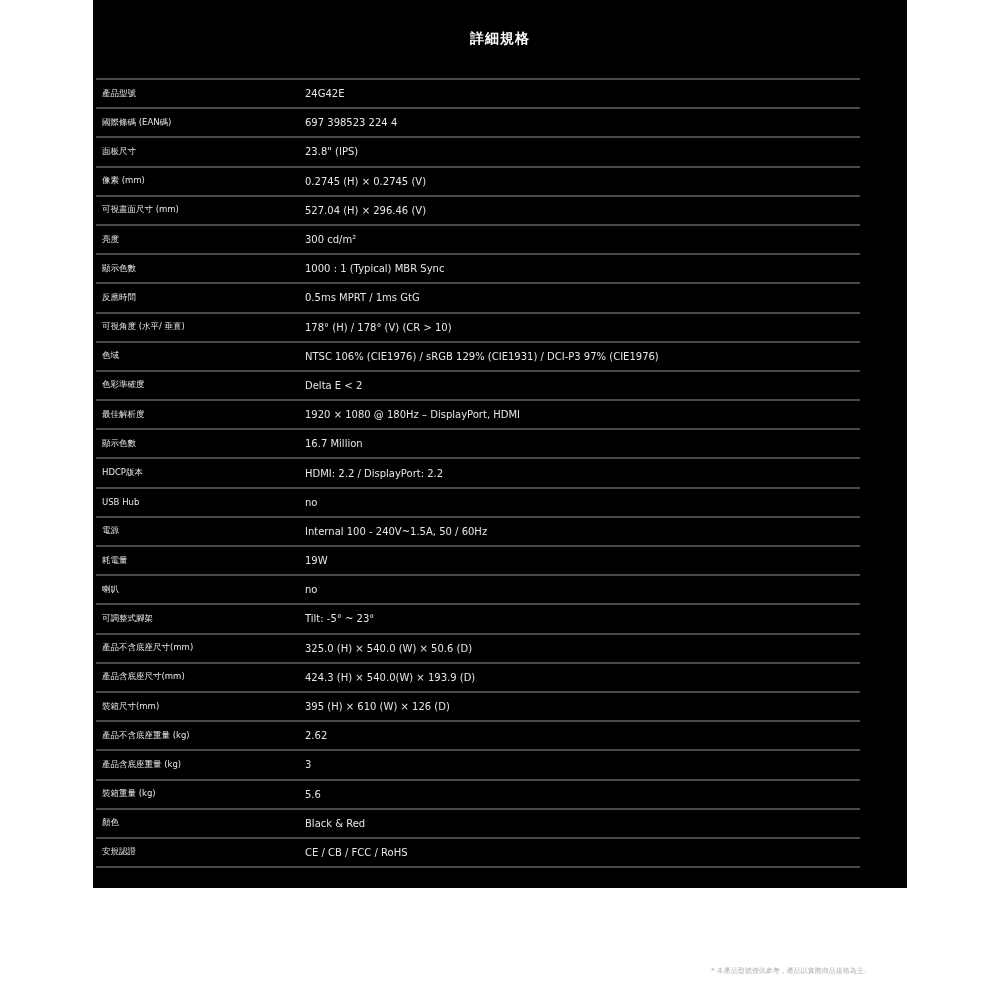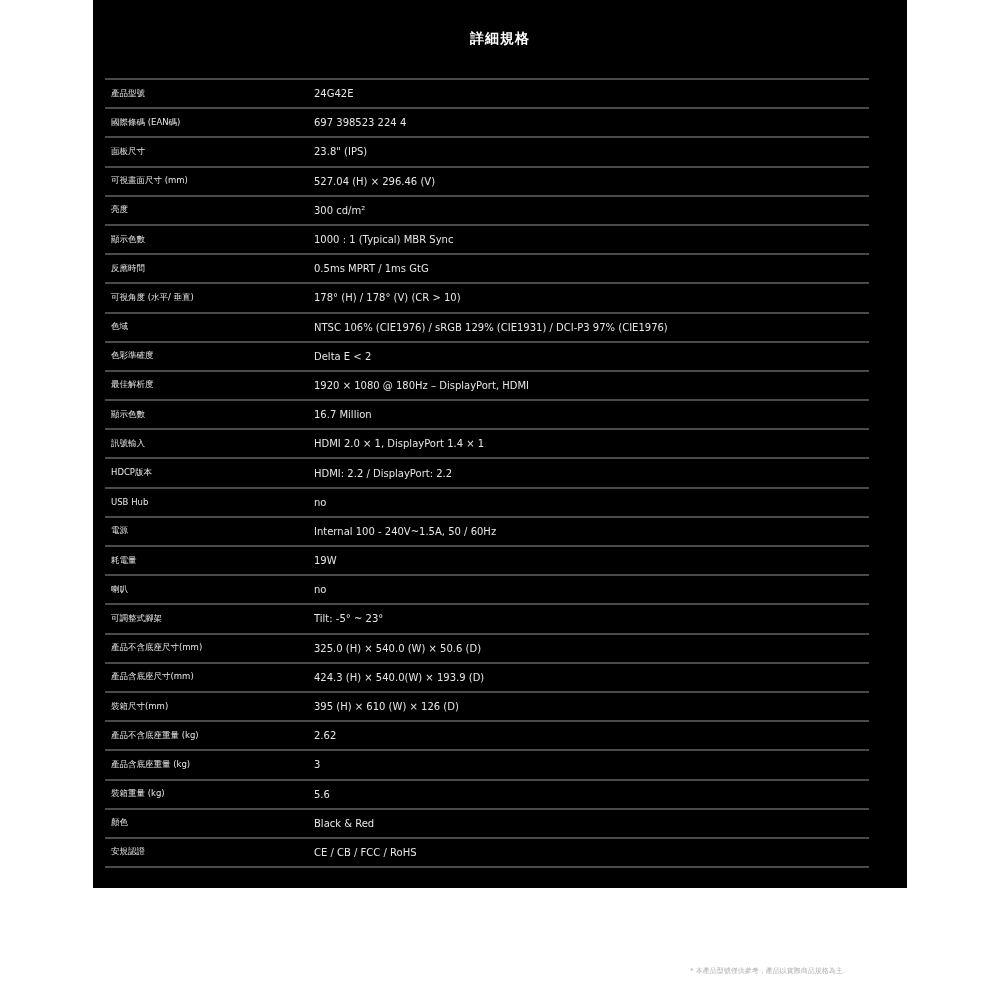--- a/index.html
+++ b/index.html
@@ -1,43 +1,47 @@
 <!DOCTYPE html>
 <html><head>
 <meta charset="utf-8">
 <style>
   html, body { margin: 0; padding: 0; background: #ffffff; }
   body { width: 1000px; height: 1000px; position: relative; overflow: hidden;
          font-family: "DejaVu Sans", "Liberation Sans", sans-serif; }
   .panel { position: absolute; left: 93px; top: 0; width: 814px; height: 888px; background: #000000; }
   .title { position: absolute; left: 0; width: 814px; top: 30px; text-align: center;
            color: #ffffff; font-size: 14px; font-weight: bold; letter-spacing: 1px; }
-  .table { position: absolute; left: 12px; top: 78px; width: 764px; border-top: 2px solid #4a4a4a; }
+  .table { position: absolute; left: 3px; top: 78px; width: 764px; border-top: 2px solid #4a4a4a; }
   .row { height: 27.2px; border-bottom: 2px solid #4a4a4a; display: flex; align-items: center; }
   .label { width: 209px; padding-left: 6px; box-sizing: border-box; color: #e6e6e6; font-size: 8.5px; white-space: nowrap; }
   .value { color: #e6e6e6; font-size: 10px; white-space: nowrap; }
-  .note { position: absolute; right: 62px; top: 966px; color: #b0b0b0; font-size: 7px; white-space: nowrap; }
+  .note { position: absolute; right: 41px; top: 966px; color: #b0b0b0; font-size: 7px; white-space: nowrap; }
 </style>
 </head>
 <body>
 
 <div class="panel">
   <div class="title">詳細規格</div>
   <div class="table" id="spec-table">
       <div class="row">
         <div class="label">產品型號</div>
         <div class="value">24G42E</div>
       </div>
       <div class="row">
         <div class="label">國際條碼 (EAN碼)</div>
         <div class="value">697 398523 224 4</div>
       </div>
       <div class="row">
         <div class="label">面板尺寸</div>
         <div class="value">23.8" (IPS)</div>
+      </div>
+      <div class="row">
+        <div class="label">像素 (mm)</div>
+        <div class="value">0.2745 (H) × 0.2745 (V)</div>
       </div>
       <div class="row">
         <div class="label">可視畫面尺寸 (mm)</div>
         <div class="value">527.04 (H) × 296.46 (V)</div>
       </div>
       <div class="row">
         <div class="label">亮度</div>
         <div class="value">300 cd/m²</div>
       </div>
       <div class="row">
@@ -60,24 +64,20 @@
         <div class="label">色彩準確度</div>
         <div class="value">Delta E &lt; 2</div>
       </div>
       <div class="row">
         <div class="label">最佳解析度</div>
         <div class="value">1920 × 1080 @ 180Hz – DisplayPort, HDMI</div>
       </div>
       <div class="row">
         <div class="label">顯示色數</div>
         <div class="value">16.7 Million</div>
-      </div>
-      <div class="row">
-        <div class="label">訊號輸入</div>
-        <div class="value">HDMI 2.0 × 1, DisplayPort 1.4 × 1</div>
       </div>
       <div class="row">
         <div class="label">HDCP版本</div>
         <div class="value">HDMI: 2.2 / DisplayPort: 2.2</div>
       </div>
       <div class="row">
         <div class="label">USB Hub</div>
         <div class="value">no</div>
       </div>
       <div class="row">

